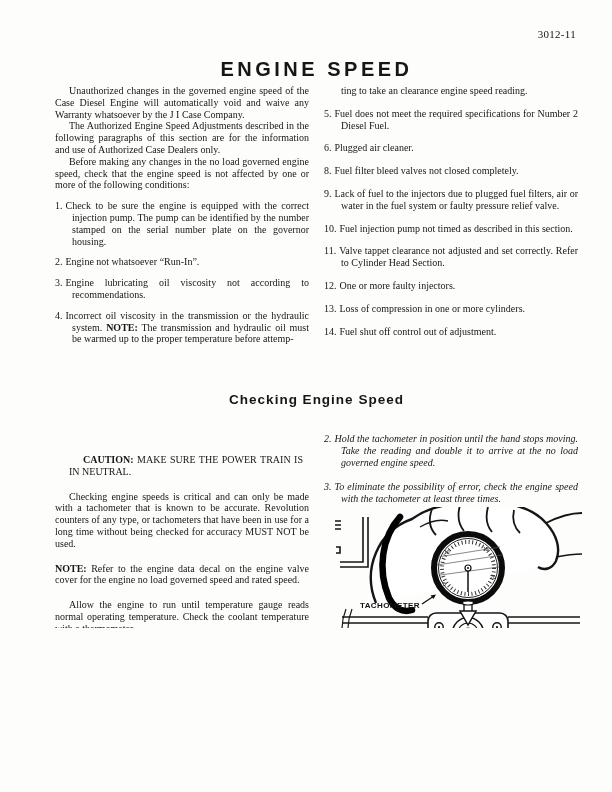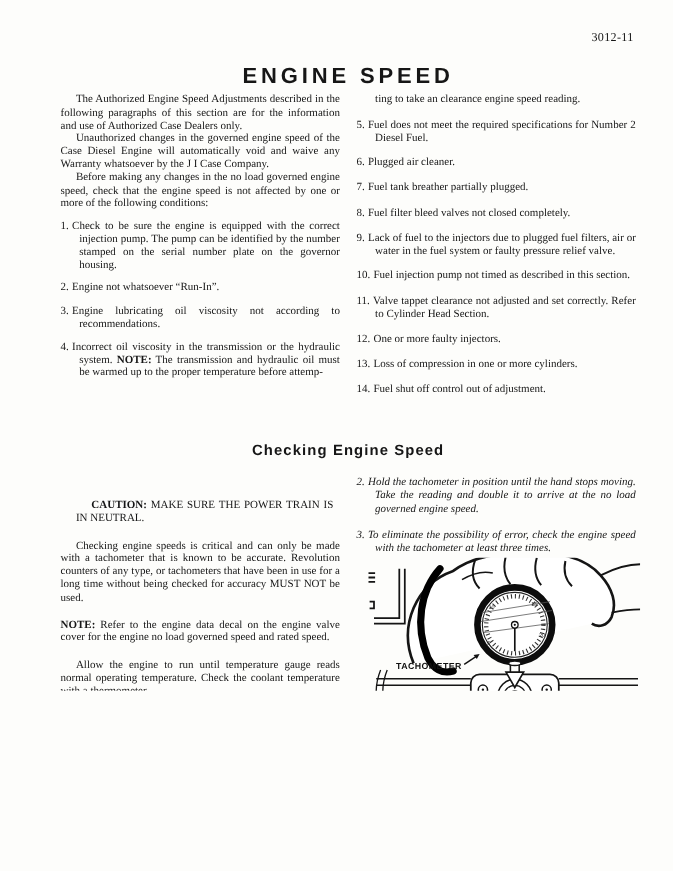--- a/index.html
+++ b/index.html
@@ -15,21 +15,21 @@
     position:absolute; top:28px; right:36px;
     font-size:11px; letter-spacing:0.3px;
   }
   .title {
     position:absolute; top:58px; left:55px; width:523px;
     text-align:center;
     font-family:"Liberation Sans", sans-serif;
     font-weight:bold; font-size:20px; letter-spacing:3.5px;
   }
   .h2 {
-    position:absolute; top:402px; left:55px; width:523px;
+    position:absolute; top:392px; left:55px; width:523px;
     text-align:center;
     font-family:"Liberation Sans", sans-serif;
     font-weight:bold; font-size:13.5px; letter-spacing:1px;
   }
 
   .cols { position:absolute; left:55px; width:523px; display:flex; gap:15px; }
   .cols1 { top:85px; }
   .cols2 { top:432px; }
   .col { width:254px; font-size:10px; line-height:11.8px; text-align:justify; }
 
@@ -67,35 +67,34 @@
 </head>
 <body>
 
 <div class="page">
 
   <div class="pageno">3012-11</div>
   <div class="title">ENGINE SPEED</div>
 
   <div class="cols cols1">
     <div class="col">
+      <p class="ind">Unauthorized changes in the governed engine speed of the Case Diesel Engine will automatically void and waive any Warranty whatsoever by the J I Case Company.</p>
       <p class="ind">The Authorized Engine Speed Adjustments described in the following paragraphs of this section are for the information and use of Authorized Case Dealers only.</p>
-      <p class="ind">Unauthorized changes in the governed engine speed of the Case Diesel Engine will automatically void and waive any Warranty whatsoever by the J I Case Company.</p>
       <p class="ind">Before making any changes in the no load governed engine speed, check that the engine speed is not affected by one or more of the following conditions:</p>
 
       <div class="li"><span class="num">1.</span><span>Check to be sure the engine is equipped with the correct injection pump. The pump can be identified by the number stamped on the serial number plate on the governor housing.</span></div>
       <div class="li"><span class="num">2.</span><span>Engine not whatsoever “Run-In”.</span></div>
       <div class="li"><span class="num">3.</span><span>Engine lubricating oil viscosity not according to recommendations.</span></div>
       <div class="li"><span class="num">4.</span><span>Incorrect oil viscosity in the transmission or the hydraulic system. </span><span class="b">NOTE:</span><span> The transmission and hydraulic oil must be warmed up to the proper temperature before attemp-</span></div>
     </div>
 
     <div class="col col-r1">
       <p class="cont">ting to take an clearance engine speed reading.</p>
       <div class="li"><span class="num">5.</span><span>Fuel does not meet the required specifications for Number 2 Diesel Fuel.</span></div>
       <div class="li"><span class="num">6.</span><span>Plugged air cleaner.</span></div>
-      <div class="li"><span class="num">7.</span><span>Fuel tank breather partially plugged.</span></div>
       <div class="li"><span class="num">8.</span><span>Fuel filter bleed valves not closed completely.</span></div>
       <div class="li"><span class="num">9.</span><span>Lack of fuel to the injectors due to plugged fuel filters, air or water in the fuel system or faulty pressure relief valve.</span></div>
       <div class="li"><span class="num">10.</span><span>Fuel injection pump not timed as described in this section.</span></div>
       <div class="li"><span class="num">11.</span><span>Valve tappet clearance not adjusted and set correctly. Refer to Cylinder Head Section.</span></div>
       <div class="li"><span class="num">12.</span><span>One or more faulty injectors.</span></div>
       <div class="li"><span class="num">13.</span><span>Loss of compression in one or more cylinders.</span></div>
       <div class="li"><span class="num">14.</span><span>Fuel shut off control out of adjustment.</span></div>
     </div>
   </div>
 

